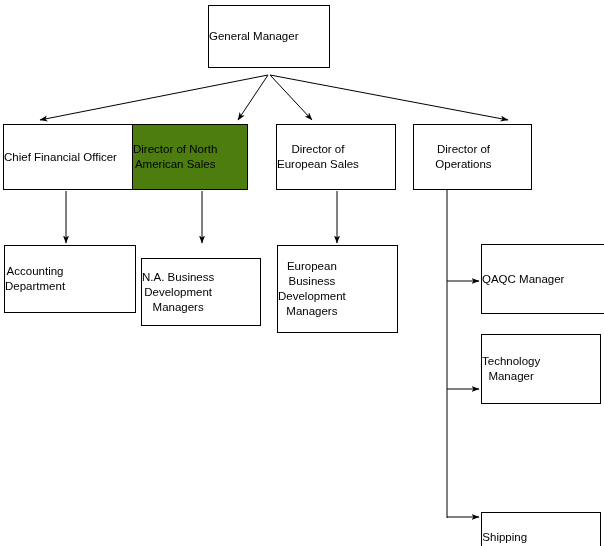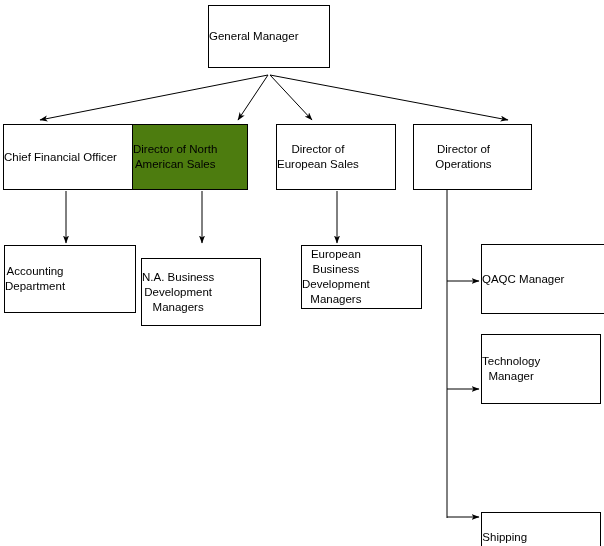--- a/index.html
+++ b/index.html
@@ -77,21 +77,21 @@
 American Sales</span></div>
       <div class="org-node" style="left: 276px; top: 124px; width: 120px; height: 66px; border-color: rgb(0, 0, 0); background: rgb(255, 255, 255); color: rgb(0, 0, 0);"><span>Director of
 European Sales</span></div>
       <div class="org-node align-left-ish" style="left: 413px; top: 124px; width: 119px; height: 66px; border-color: rgb(0, 0, 0); background: rgb(255, 255, 255); color: rgb(0, 0, 0);"><span>Director of
 Operations</span></div>
       <div class="org-node" style="left: 4px; top: 245px; width: 132px; height: 68px; border-color: rgb(0, 0, 0); background: rgb(255, 255, 255); color: rgb(0, 0, 0);"><span>Accounting
 Department</span></div>
       <div class="org-node" style="left: 141px; top: 258px; width: 120px; height: 68px; border-color: rgb(0, 0, 0); background: rgb(255, 255, 255); color: rgb(0, 0, 0);"><span>N.A. Business
 Development
 Managers</span></div>
-      <div class="org-node" style="left: 277px; top: 245px; width: 121px; height: 64px; border-color: rgb(0, 0, 0); background: rgb(255, 255, 255); color: rgb(0, 0, 0); margin-left: 24px;"><span>European
+      <div class="org-node" style="left: 277px; top: 245px; width: 121px; height: 88px; border-color: rgb(0, 0, 0); background: rgb(255, 255, 255); color: rgb(0, 0, 0);"><span>European
 Business
 Development
 Managers</span></div>
       <div class="org-node" style="left: 481px; top: 244px; width: 129px; height: 70px; border-color: rgb(0, 0, 0); background: rgb(255, 255, 255); color: rgb(0, 0, 0);"><span>QAQC Manager</span></div>
       <div class="org-node" style="left: 481px; top: 334px; width: 120px; height: 70px; border-color: rgb(0, 0, 0); background: rgb(255, 255, 255); color: rgb(0, 0, 0);"><span>Technology
 Manager</span></div>
       <div class="org-node" style="left: 481px; top: 476px; width: 120px; height: 66px; border-color: rgb(0, 0, 0); background: rgb(255, 255, 255); color: rgb(0, 0, 0); margin-top: 36px;"><span>Shipping
 Manager</span></div>
     </div>
 

